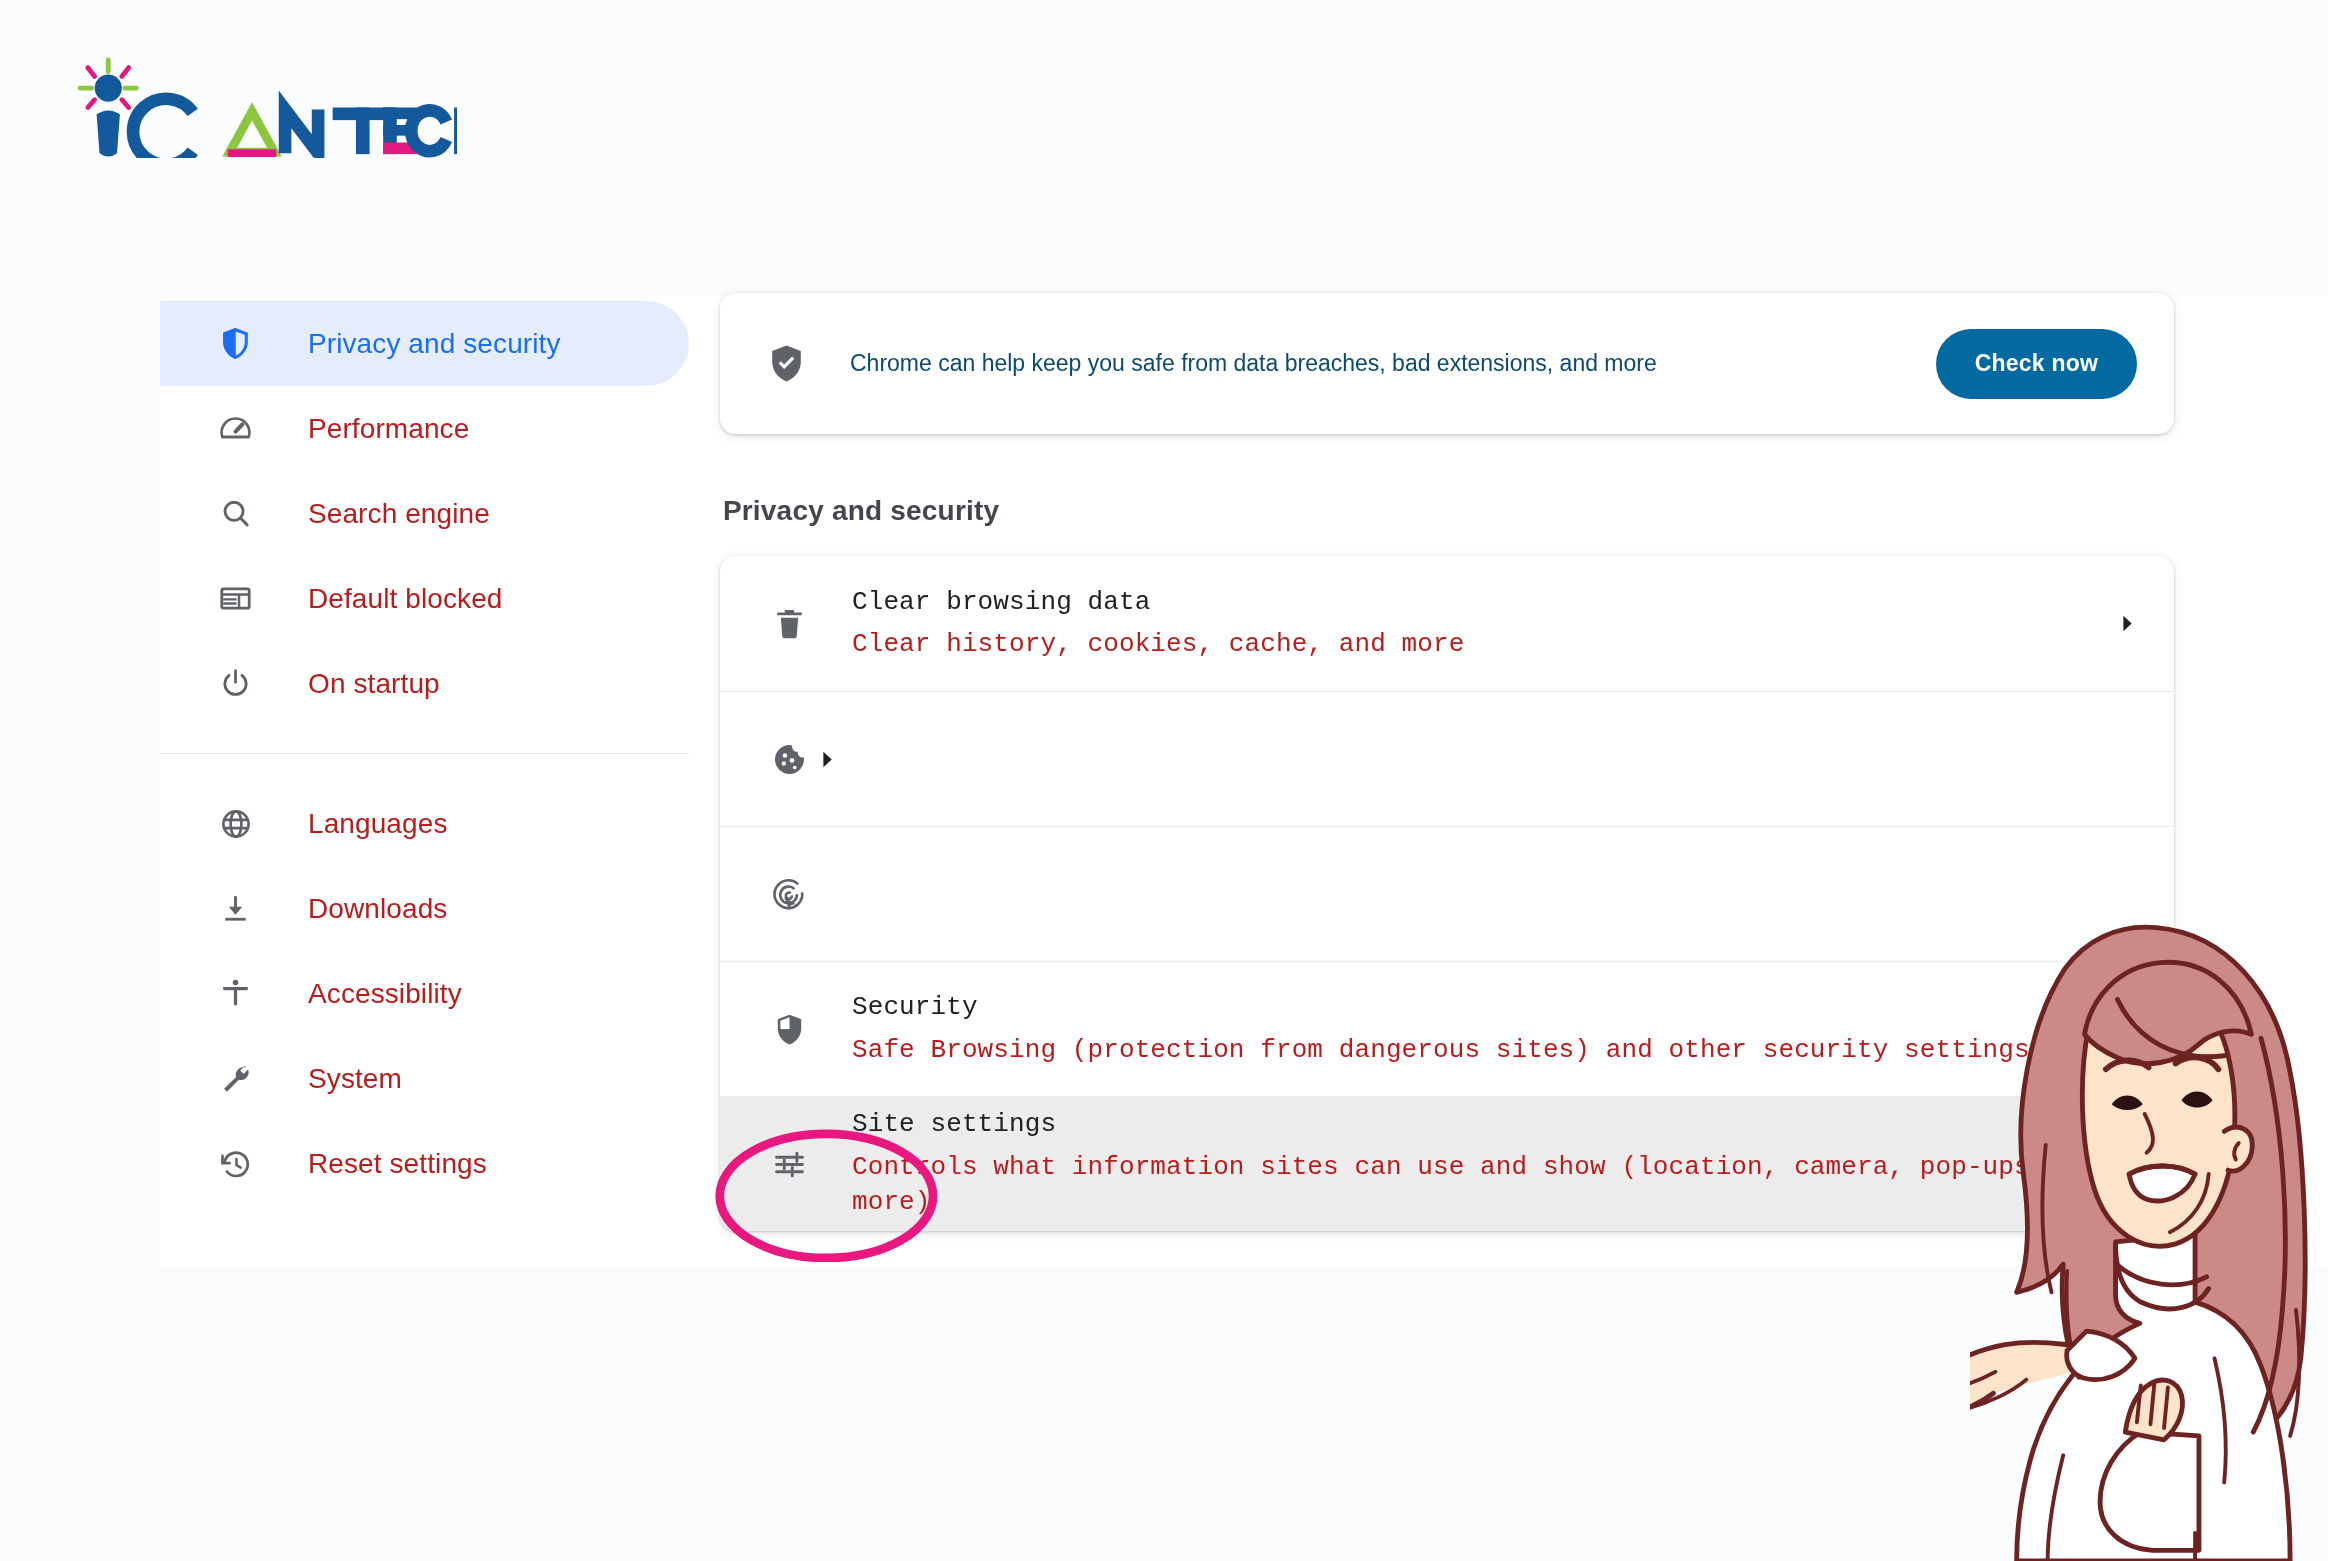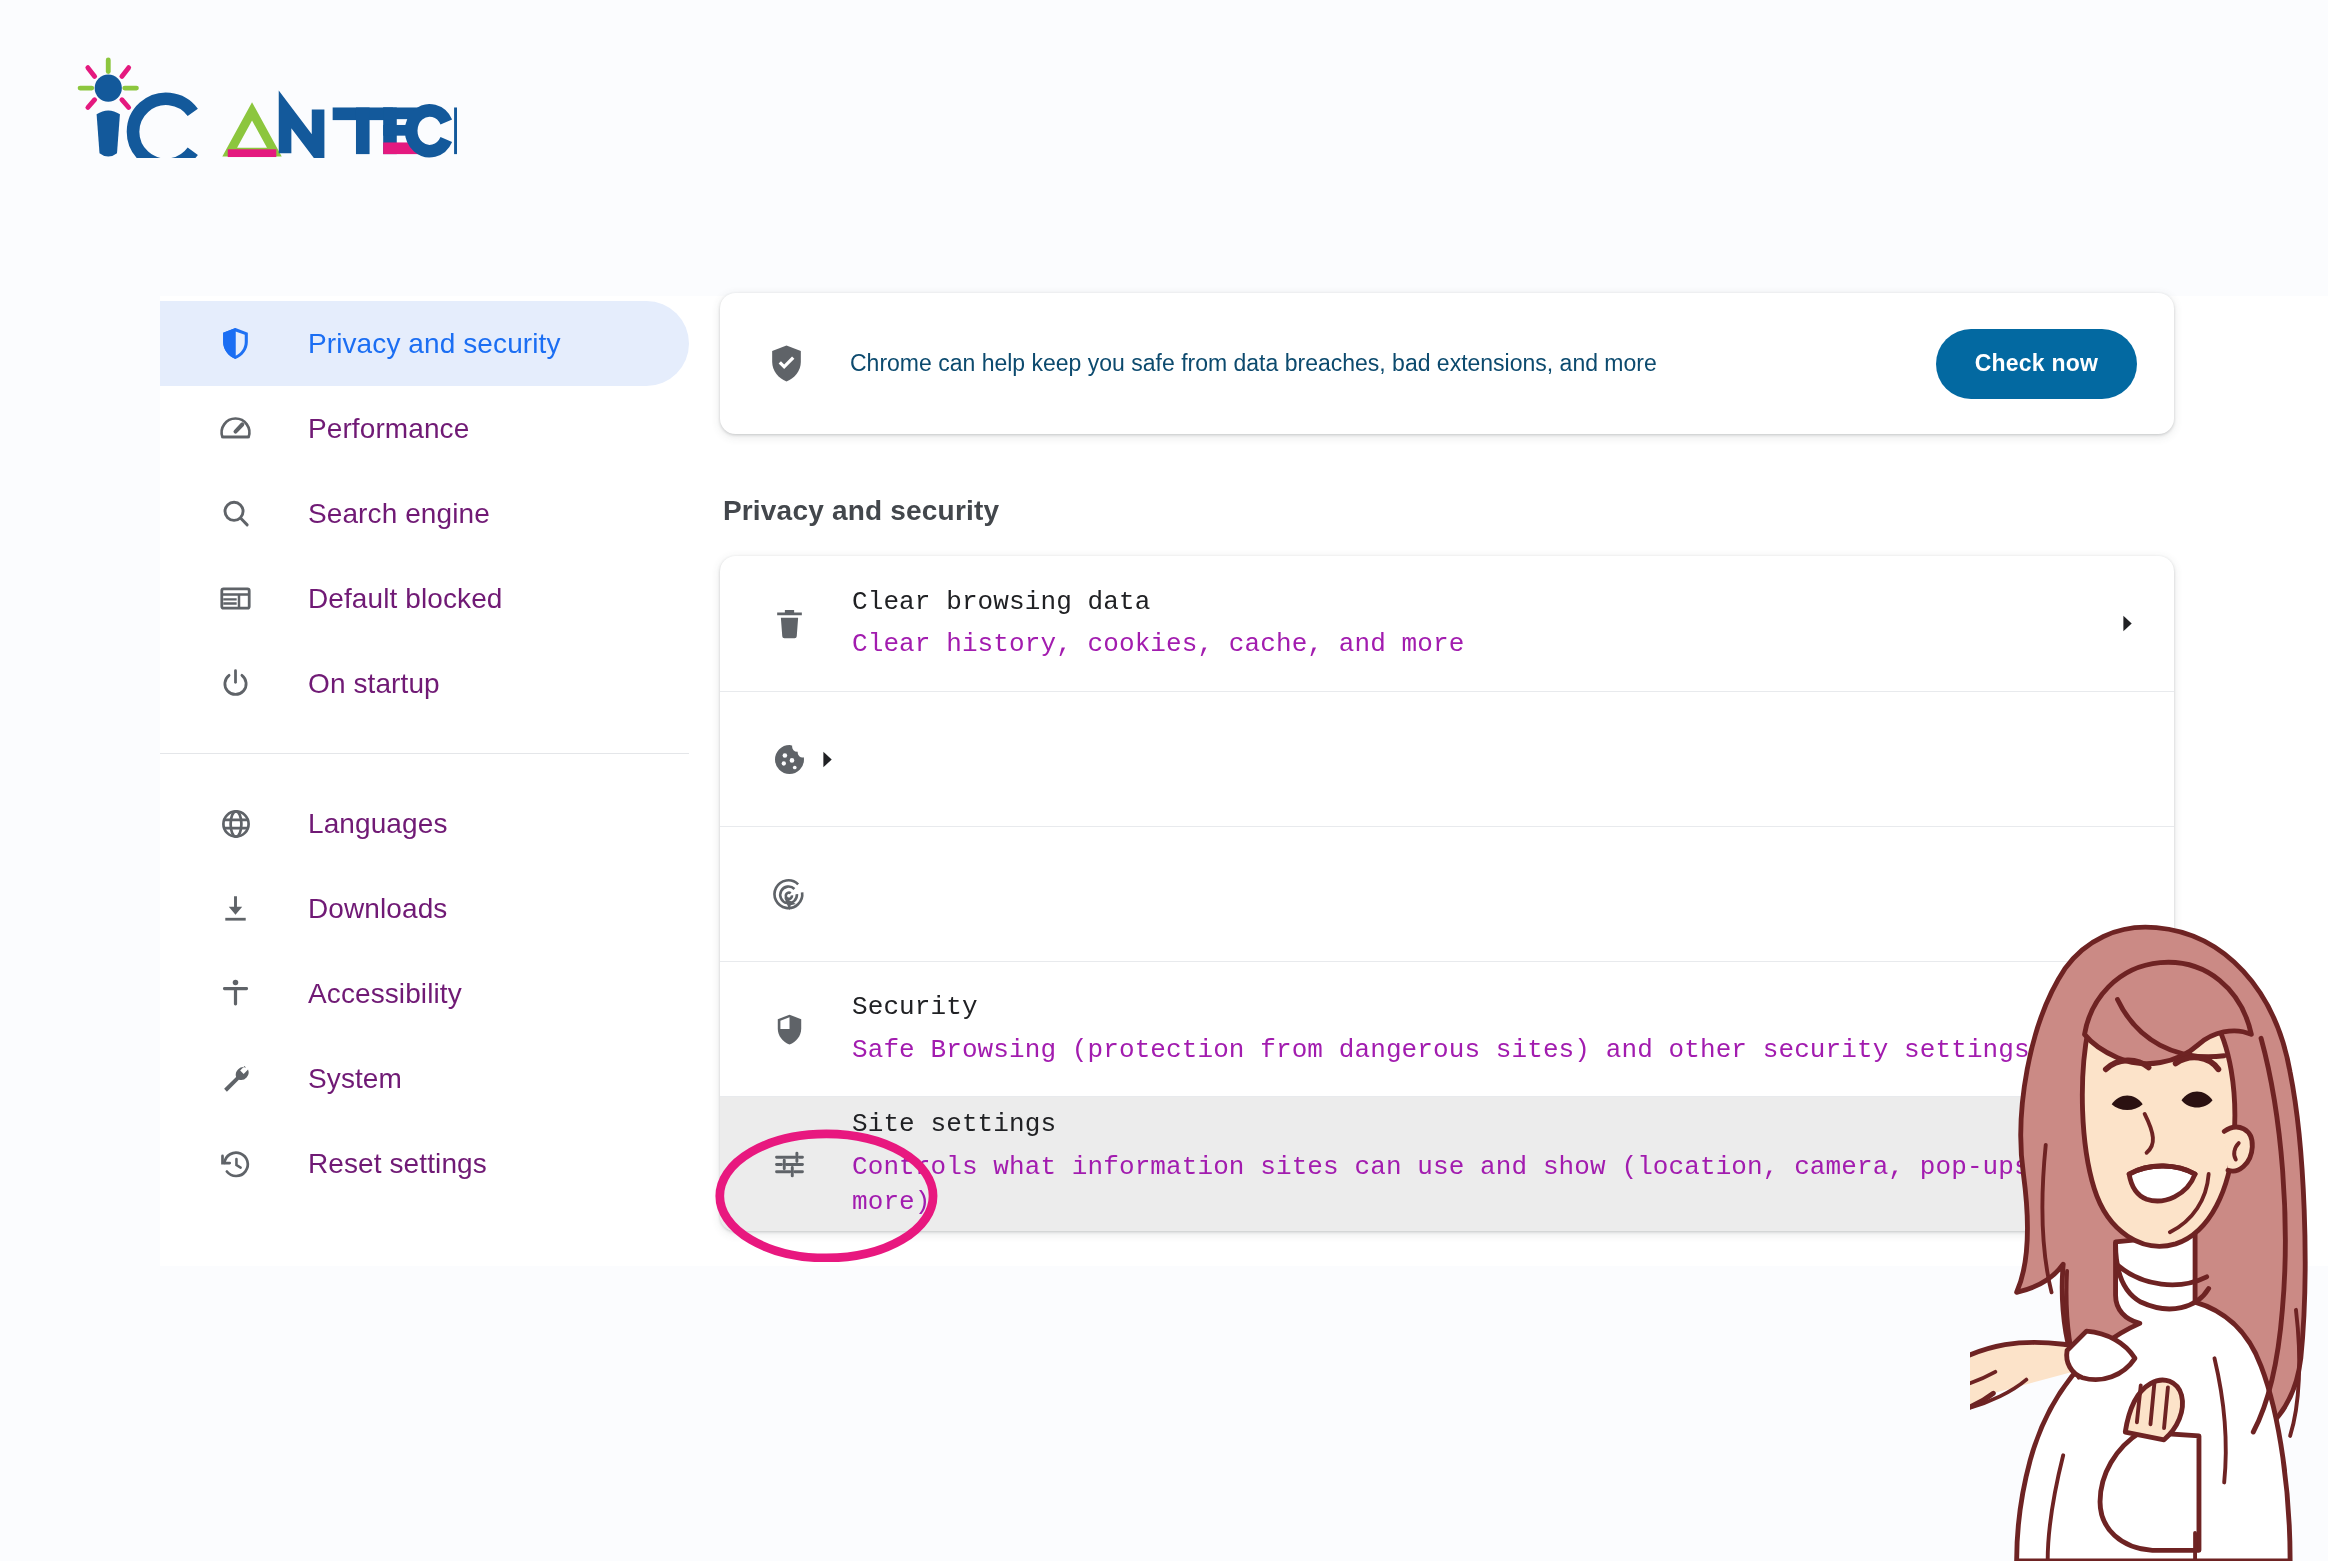--- a/index.html
+++ b/index.html
@@ -32,21 +32,21 @@
     border-top-right-radius:43px;border-bottom-right-radius:43px;
     cursor:pointer;
   }
   .side-item .s-ico{
     width:45px;height:45px;flex:0 0 45px;
     display:flex;align-items:center;justify-content:center;
     color:#5f6368;
   }
   .side-item .s-ico svg{display:block;}
   .side-item .s-label{
-    margin-left:50px;font-size:28px;color:#701a75;
+    margin-left:50px;font-size:28px;color:#b91c1c;
     letter-spacing:0.1px;white-space:nowrap;
   }
   .side-item.active{background:#e5edfc;}
   .side-item.active .s-ico{color:#1b6ef3;}
   .side-item.active .s-label{color:#1b6ef3;}
   .side-div{
     height:1px;background:#e4e6e9;margin:27px 0 27px 0;width:529px;
   }
 
   
@@ -83,21 +83,21 @@
     display:flex;align-items:center;height:135px;position:relative;
     padding:0 33px 0 47px;box-sizing:border-box;cursor:pointer;
   }
   .row + .row{border-top:1px solid #e8eaed;}
   .row.highlight{background:#ececec;}
   .row .r-ico{width:45px;height:45px;flex:0 0 45px;color:#5f6368;
     display:flex;align-items:center;justify-content:center;}
   .row .r-ico svg{display:block;}
   .row .r-body{margin-left:40px;flex:1;min-width:0;}
   .row .r-title{font-size:26px;color:#202124;line-height:1.35;letter-spacing:0.1px;}
-  .row .r-sub{font-size:26px;color:#a21caf;line-height:1.35;margin-top:7.8px;letter-spacing:0.1px;}
+  .row .r-sub{font-size:26px;color:#b91c1c;line-height:1.35;margin-top:7.8px;letter-spacing:0.1px;}
   .row .r-arrow{flex:0 0 29px;color:#202124;display:flex;align-items:center;justify-content:center;}
 
   
   .annot{position:absolute;left:713px;top:1126px;width:349px;height:136px;pointer-events:none;}
 
   
   .character{position:absolute;left:1970px;top:854px;width:359px;height:707px;pointer-events:none;}
 </style>
 </head>
 <body>

